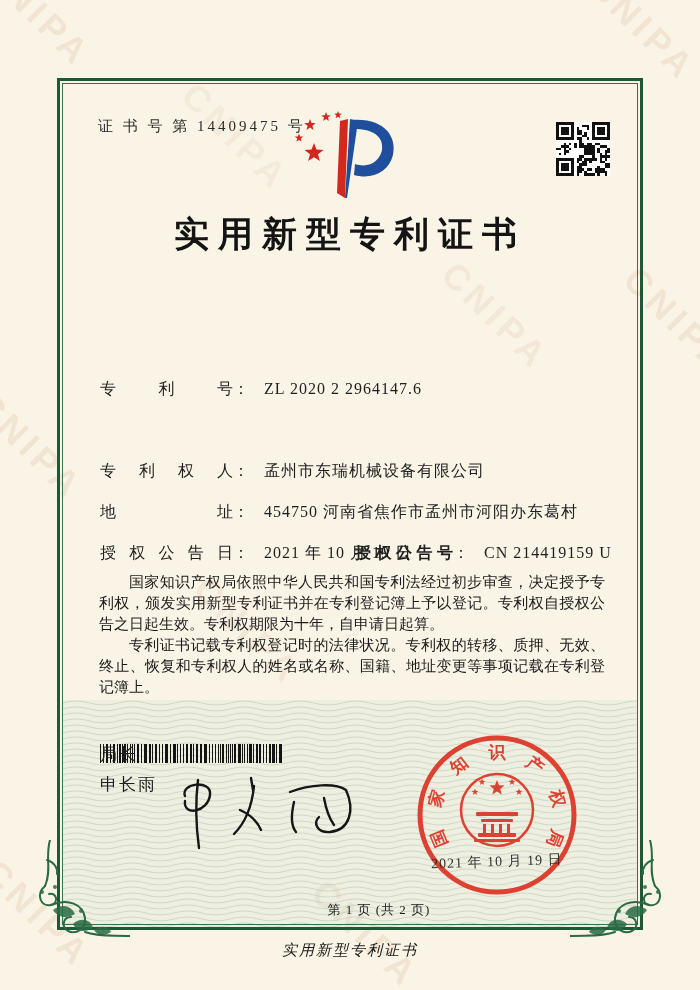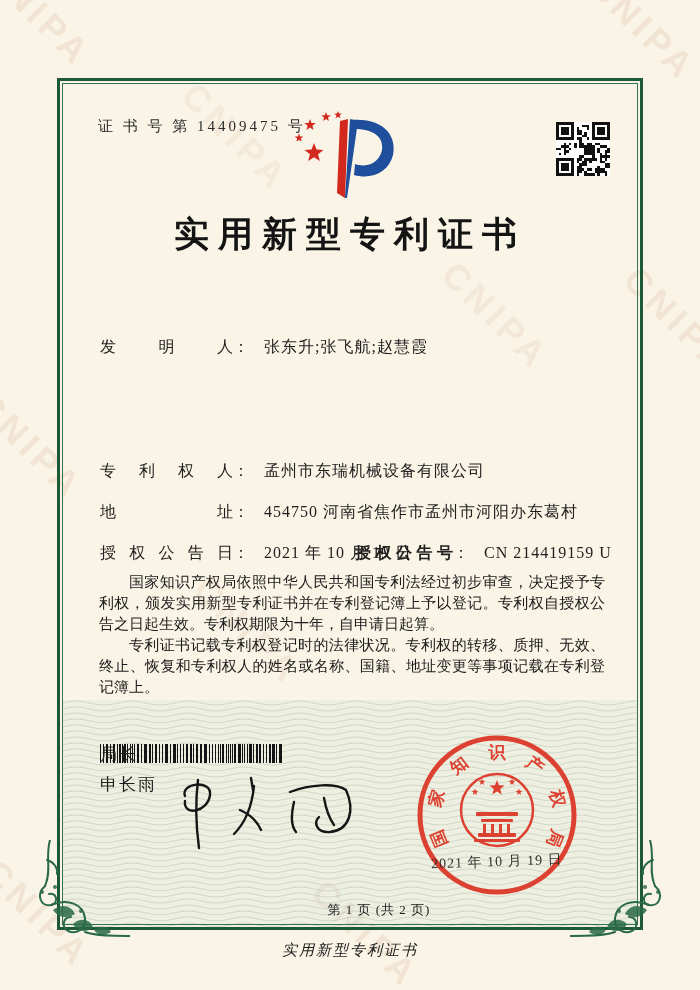--- a/index.html
+++ b/index.html
@@ -320,22 +320,22 @@
         <rect x="14" y="0" width="7" height="7" fill="#111"></rect>
         <rect x="15" y="1" width="5" height="5" fill="#fff"></rect>
         <rect x="16" y="2" width="3" height="3" fill="#111"></rect>
         <rect x="0" y="14" width="7" height="7" fill="#111"></rect>
         <rect x="1" y="15" width="5" height="5" fill="#fff"></rect>
         <rect x="2" y="16" width="3" height="3" fill="#111"></rect>
       </svg>
 
     <div class="doc-title">实用新型专利证书</div>
 
-    <div class="field-row fr2">
-      <span class="flabel">发明人</span><span class="colon">：</span><span class="fvalue">张东升;张飞航;赵慧霞</span>
+    <div class="field-row fr3">
+      <span class="flabel">专利号</span><span class="colon">：</span><span class="fvalue">ZL 2020 2 2964147.6</span>
     </div>
     <div class="field-row fr5">
       <span class="flabel">专利权人</span><span class="colon">：</span><span class="fvalue">孟州市东瑞机械设备有限公司</span>
     </div>
     <div class="field-row fr6">
       <span class="flabel">地址</span><span class="colon">：</span><span class="fvalue">454750 河南省焦作市孟州市河阳办东葛村</span>
     </div>
 
     <div class="grant-row">
       <span class="grant-left">

